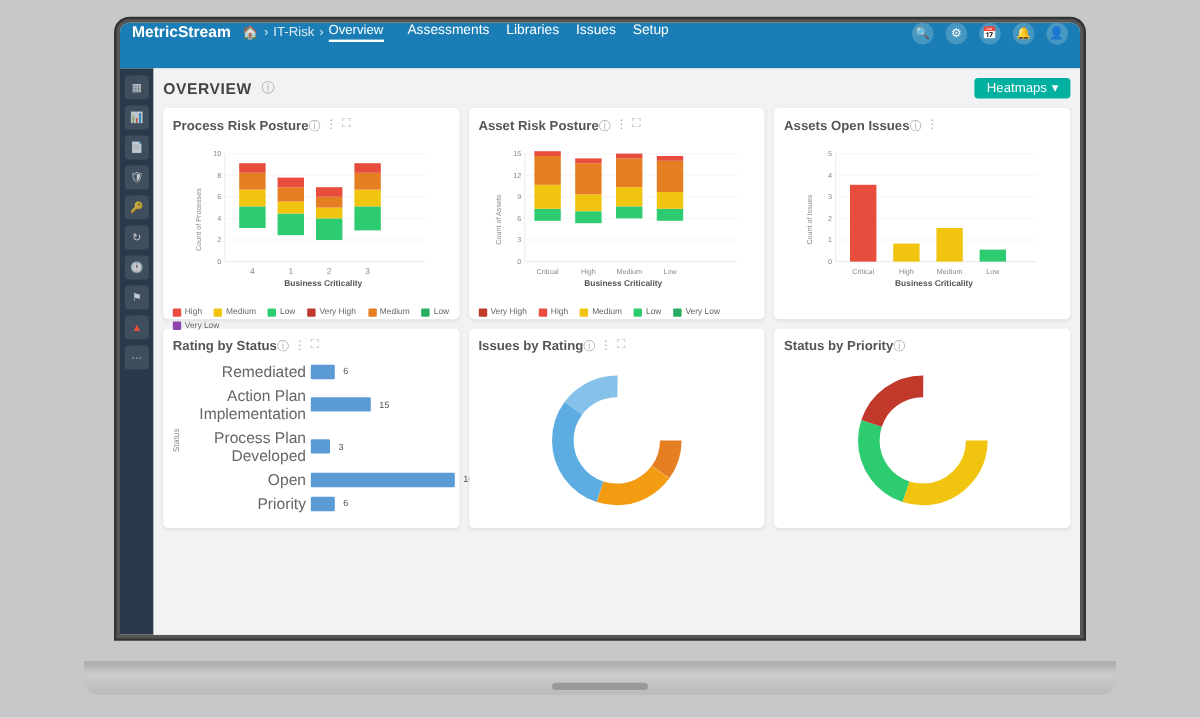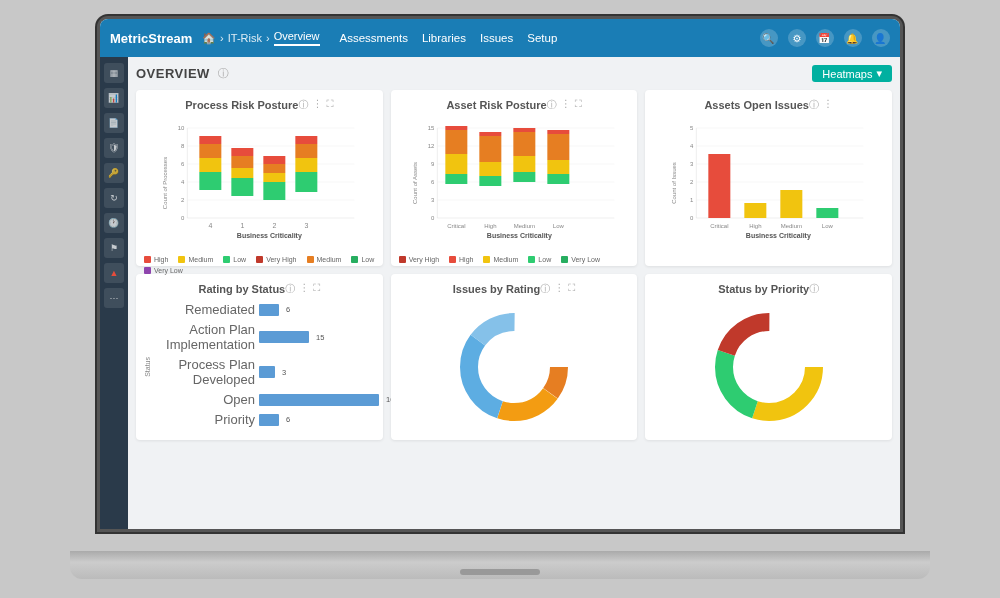--- a/index.html
+++ b/index.html
@@ -45,22 +45,22 @@
       width: 80px;
       height: 6px;
       background: #999;
       border-radius: 3px;
     }
     
     .nav-bar {
       background: #1a7db5;
       height: 38px;
       display: flex;
-      align-items: center;
-      padding: 12px 10px;
+      align-items: flex-start;
+      padding: 0 10px;
       color: white;
     }
     .nav-logo {
       font-weight: bold;
       font-size: 13px;
       margin-right: 10px;
       color: white;
     }
     .nav-breadcrumb {
       display: flex;
@@ -159,21 +159,21 @@
       background: white;
       border-radius: 4px;
       padding: 8px;
       flex: 1;
       box-shadow: 0 1px 3px rgba(0,0,0,0.08);
       min-width: 0;
     }
     .panel-header {
       display: flex;
       align-items: center;
-      justify-content: center;
+      justify-content: flex-start;
       margin-bottom: 6px;
     }
     .panel-title {
       font-size: 11px;
       font-weight: bold;
       color: #555;
     }
     .panel-actions {
       display: flex; gap: 4px;
       color: #aaa; font-size: 10px;

